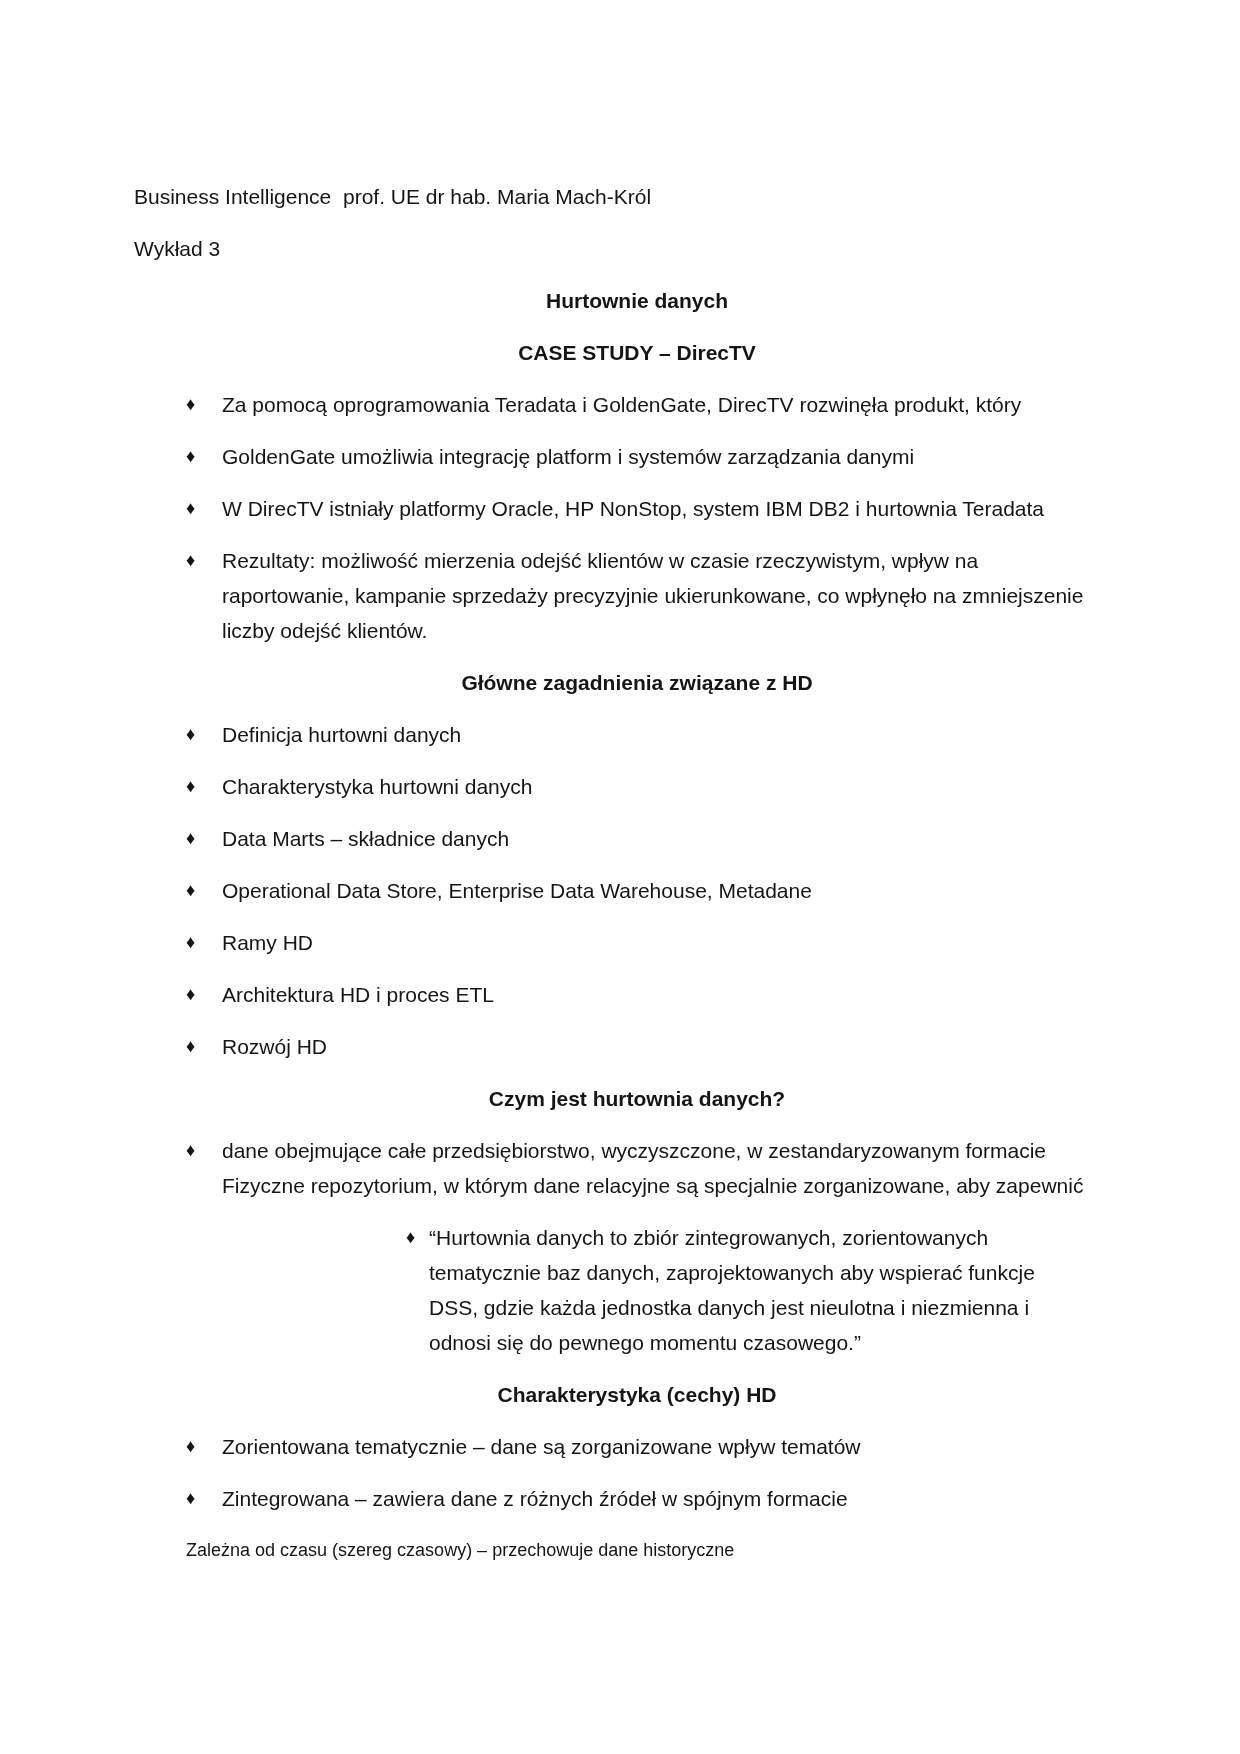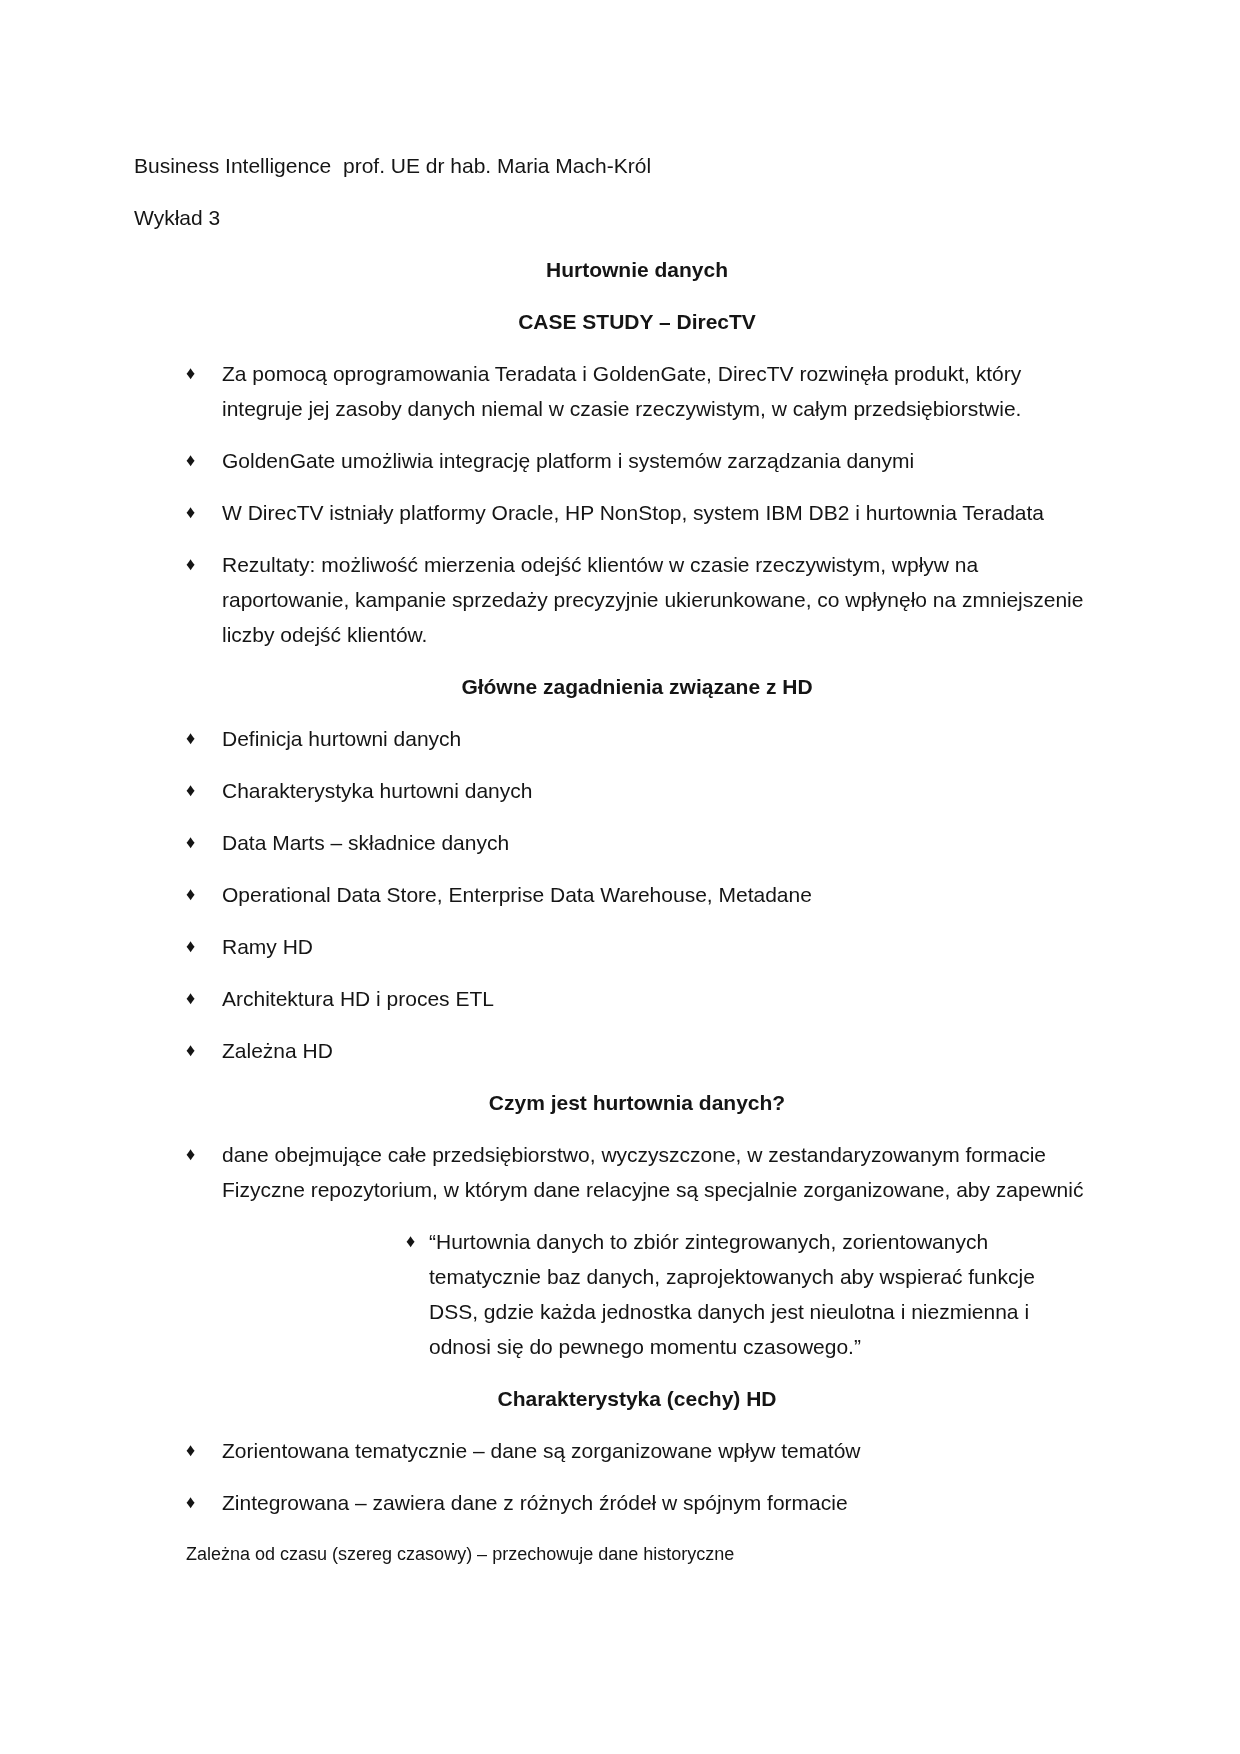--- a/index.html
+++ b/index.html
@@ -15,20 +15,21 @@
   }
   .page {
     box-sizing: border-box;
     width: 1240px;
     height: 1410px;
     padding: 148px 100px 12px 134px;
     font-family: "Liberation Sans", "DejaVu Sans", sans-serif;
     font-size: 21px;
     line-height: 35px;
     color: #151515;
+    margin-top: 31px;
     -webkit-font-smoothing: antialiased;
   }
   .para {
     margin: 0 0 17px 0;
   }
   .ln {
     white-space: pre-wrap;
   }
   .bold {
     font-weight: 700;
@@ -76,21 +77,20 @@
     <span class="ln">Hurtownie danych</span>
   </div>
 
   <div class="para bold">
     <span class="ln">CASE STUDY – DirecTV</span>
   </div>
 
   <div class="para bullet">
     <span class="diamond">♦</span>
     <div class="ln">Za pomocą oprogramowania Teradata i GoldenGate, DirecTV rozwinęła produkt, który</div>
-    <div class="ln">integruje jej zasoby danych niemal w czasie rzeczywistym, w całym przedsiębiorstwie.</div>
   </div>
 
   <div class="para bullet">
     <span class="diamond">♦</span>
     <div class="ln">GoldenGate umożliwia integrację platform i systemów zarządzania danymi</div>
   </div>
 
   <div class="para bullet">
     <span class="diamond">♦</span>
     <div class="ln">W DirecTV istniały platformy Oracle, HP NonStop, system IBM DB2 i hurtownia Teradata</div>
@@ -132,21 +132,21 @@
     <div class="ln">Ramy HD</div>
   </div>
 
   <div class="para bullet">
     <span class="diamond">♦</span>
     <div class="ln">Architektura HD i proces ETL</div>
   </div>
 
   <div class="para bullet">
     <span class="diamond">♦</span>
-    <div class="ln">Zależna HD</div>
+    <div class="ln">Rozwój HD</div>
   </div>
 
   <div class="para bold">
     <span class="ln">Czym jest hurtownia danych?</span>
   </div>
 
   <div class="para bullet">
     <span class="diamond">♦</span>
     <div class="ln">dane obejmujące całe przedsiębiorstwo, wyczyszczone, w zestandaryzowanym formacie</div>
     <div class="ln">Fizyczne repozytorium, w którym dane relacyjne są specjalnie zorganizowane, aby zapewnić</div>

